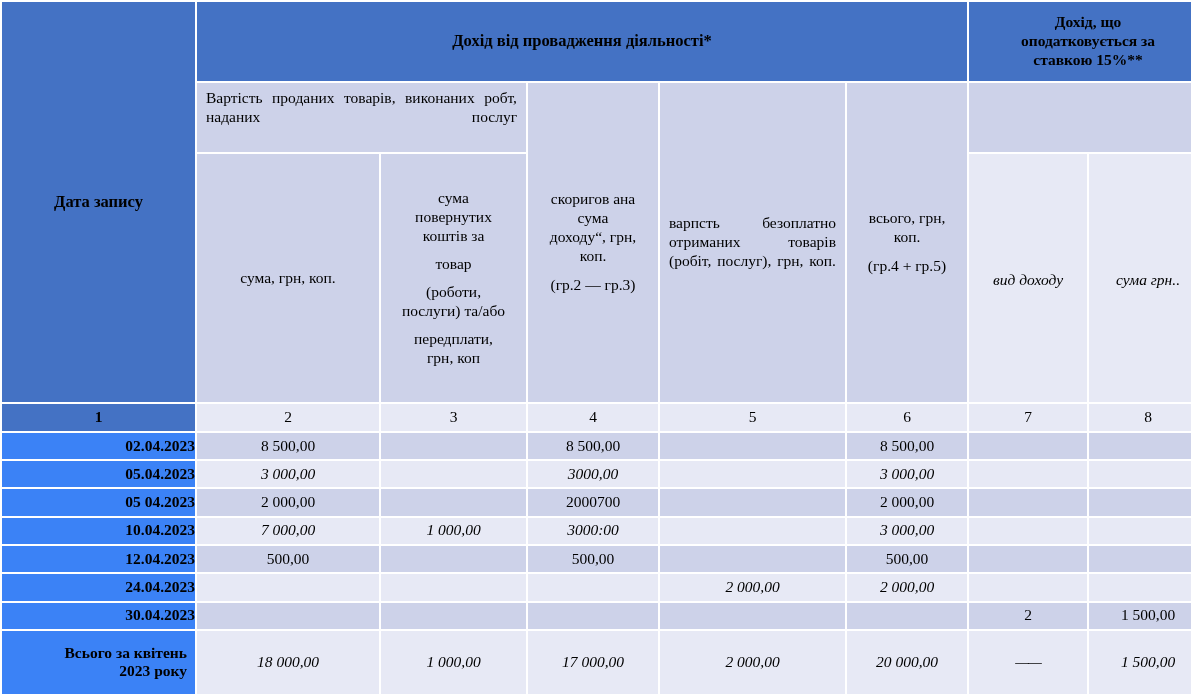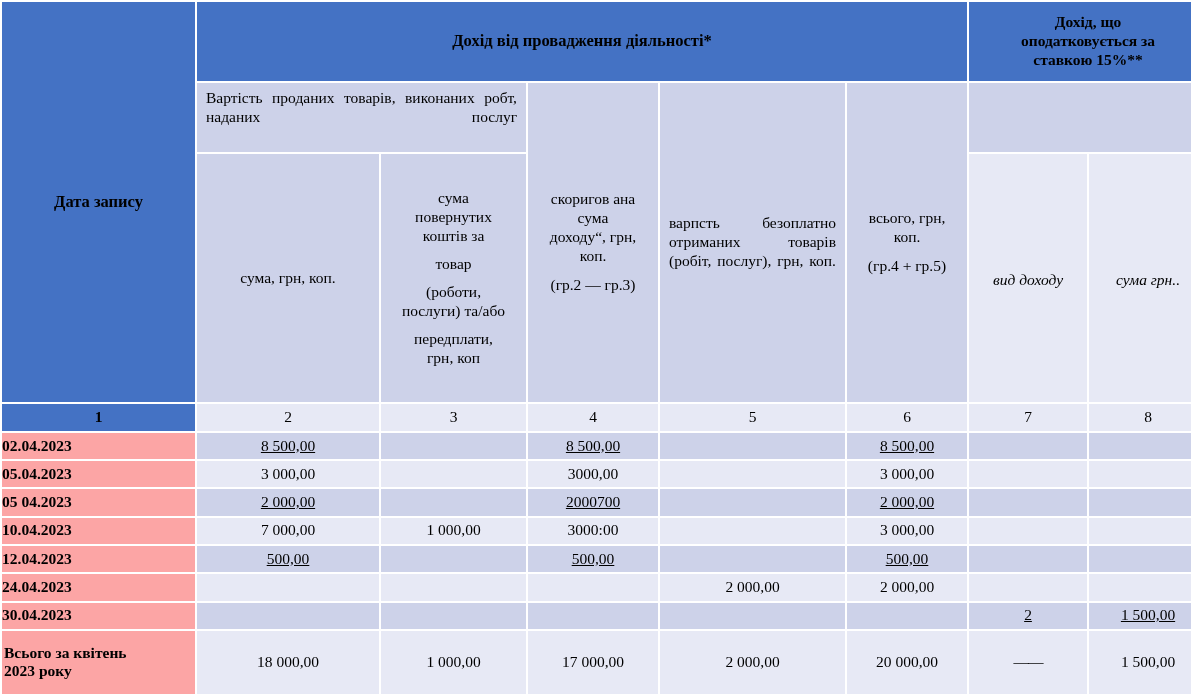--- a/index.html
+++ b/index.html
@@ -75,36 +75,36 @@
   }
   .numrow-cell {
     background: #E7E9F5;
     text-align: center;
     font-size: 16px;
     padding: 3px 0;
   }
 
   
   .date-cell {
-    background: #fca5a5;
+    background: #3b82f6;
     color: #ffffff;
     font-weight: bold;
-    text-align: left;
+    text-align: right;
     font-size: 16px;
     padding: 4px 0;
     white-space: nowrap;
   }
   .date-cell.total {
     font-size: 15.5px;
     line-height: 1.2;
-    padding: 4px 2px;
+    padding: 4px 8px;
     white-space: normal;
   }
-  .d-dark { background: #CDD2E9; text-align: center; font-size: 16px; padding: 4px 0; text-decoration: underline; }
-  .d-lite { background: #E7E9F5; text-align: center; font-size: 16px; padding: 4px 0; }
+  .d-dark { background: #CDD2E9; text-align: center; font-size: 16px; padding: 4px 0; }
+  .d-lite { background: #E7E9F5; text-align: center; font-size: 16px; padding: 4px 0; font-style: italic; }
   .dash { letter-spacing: -1px; }
   .ln { display: block; }
 </style>
 </head>
 <body>
 
 <table class="ledger">
   <colgroup>
     <col style="width:193px">
     <col style="width:182px">

